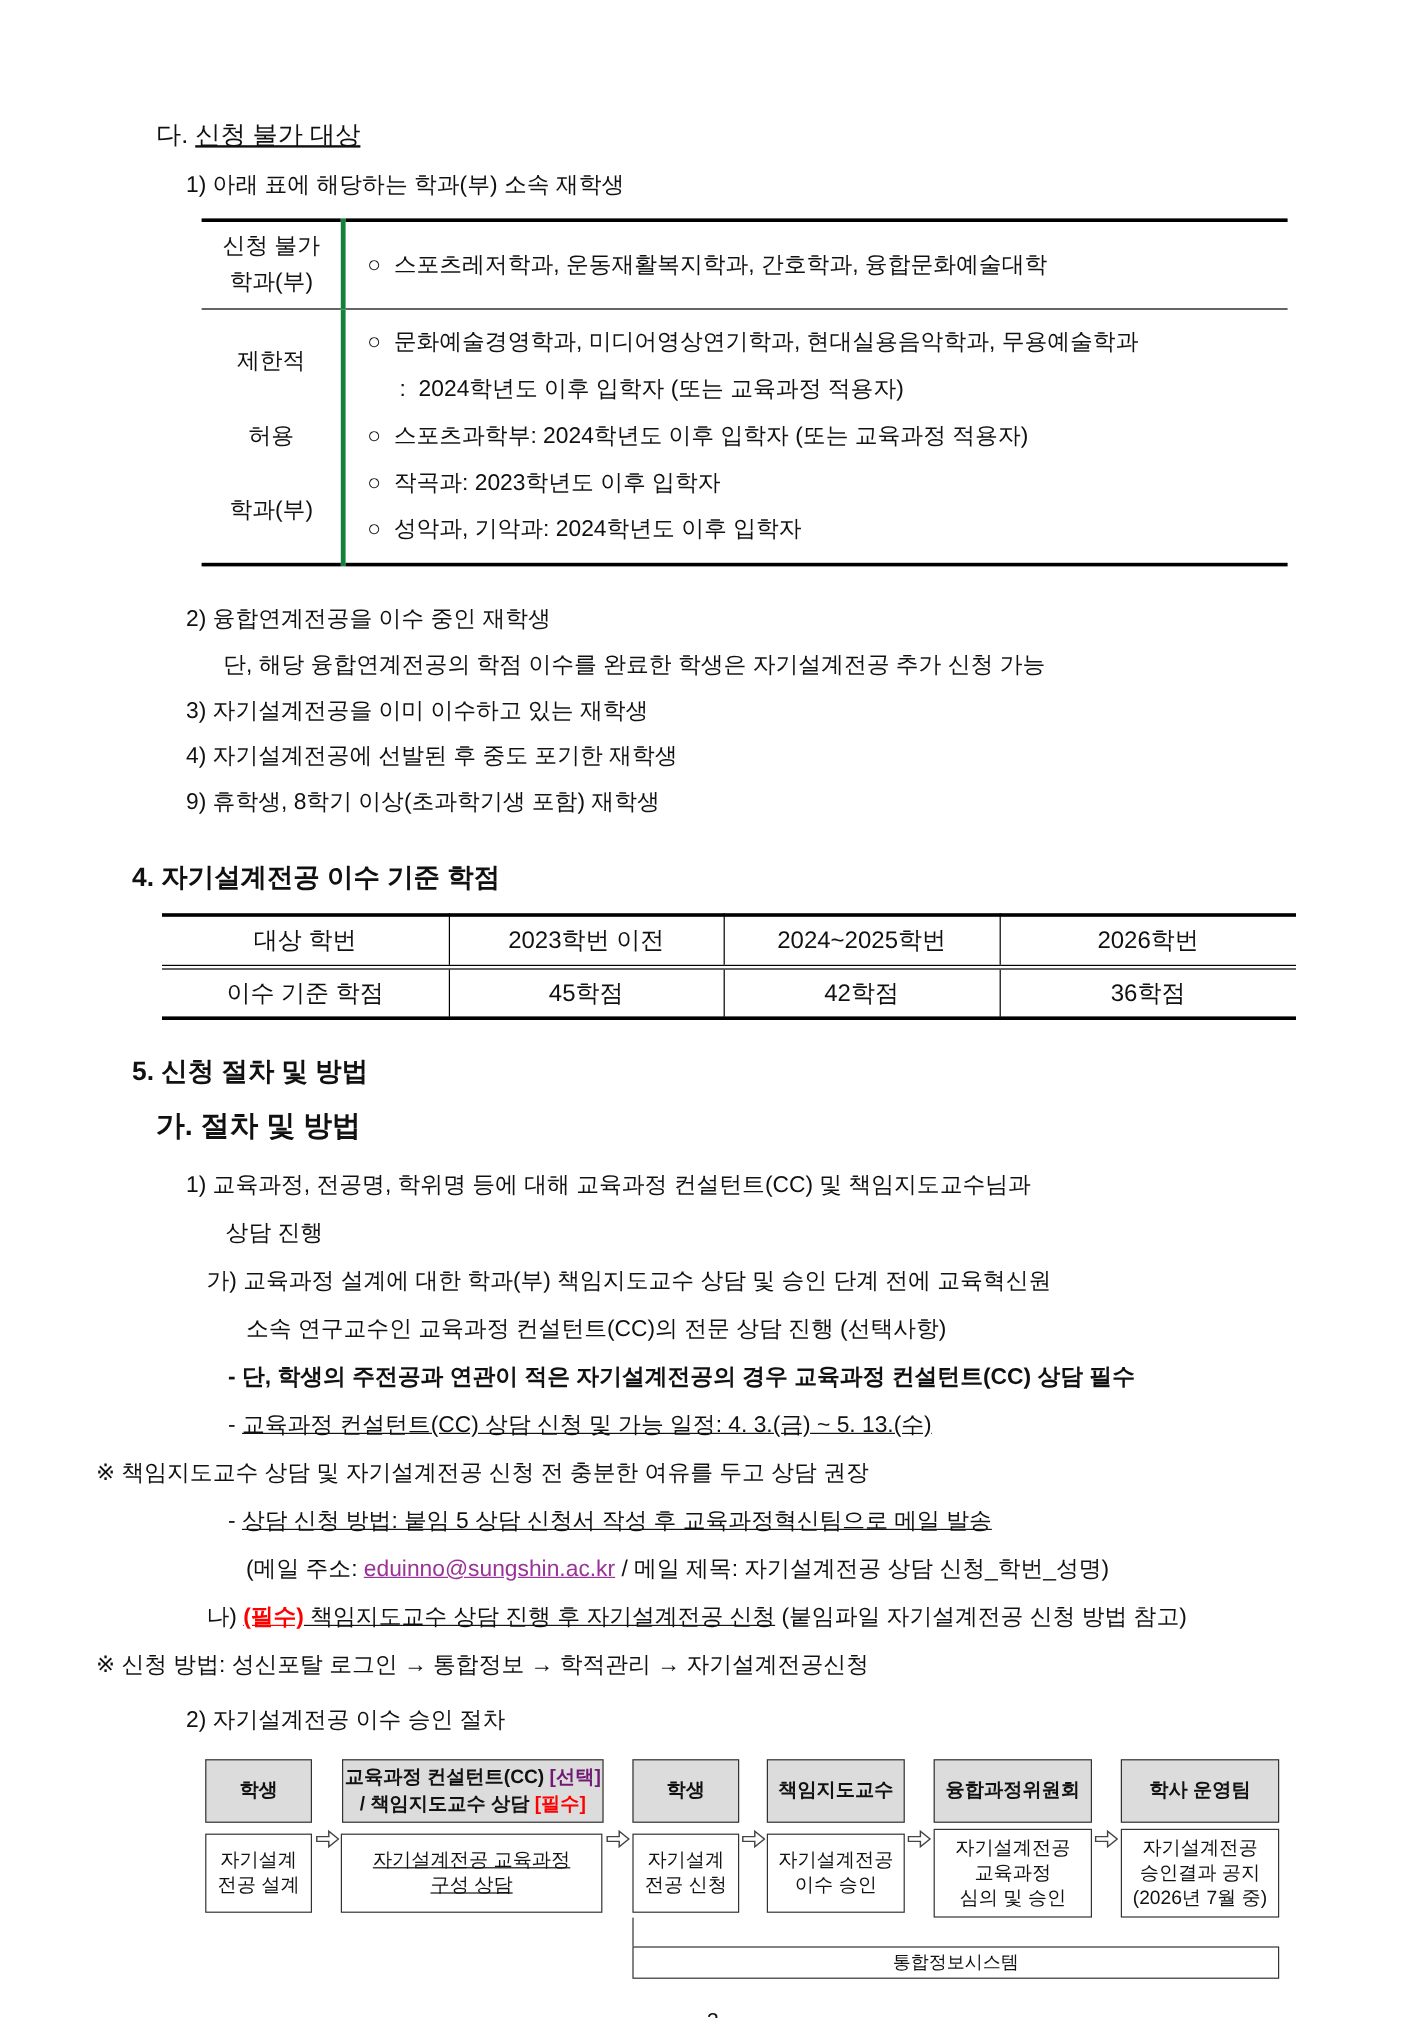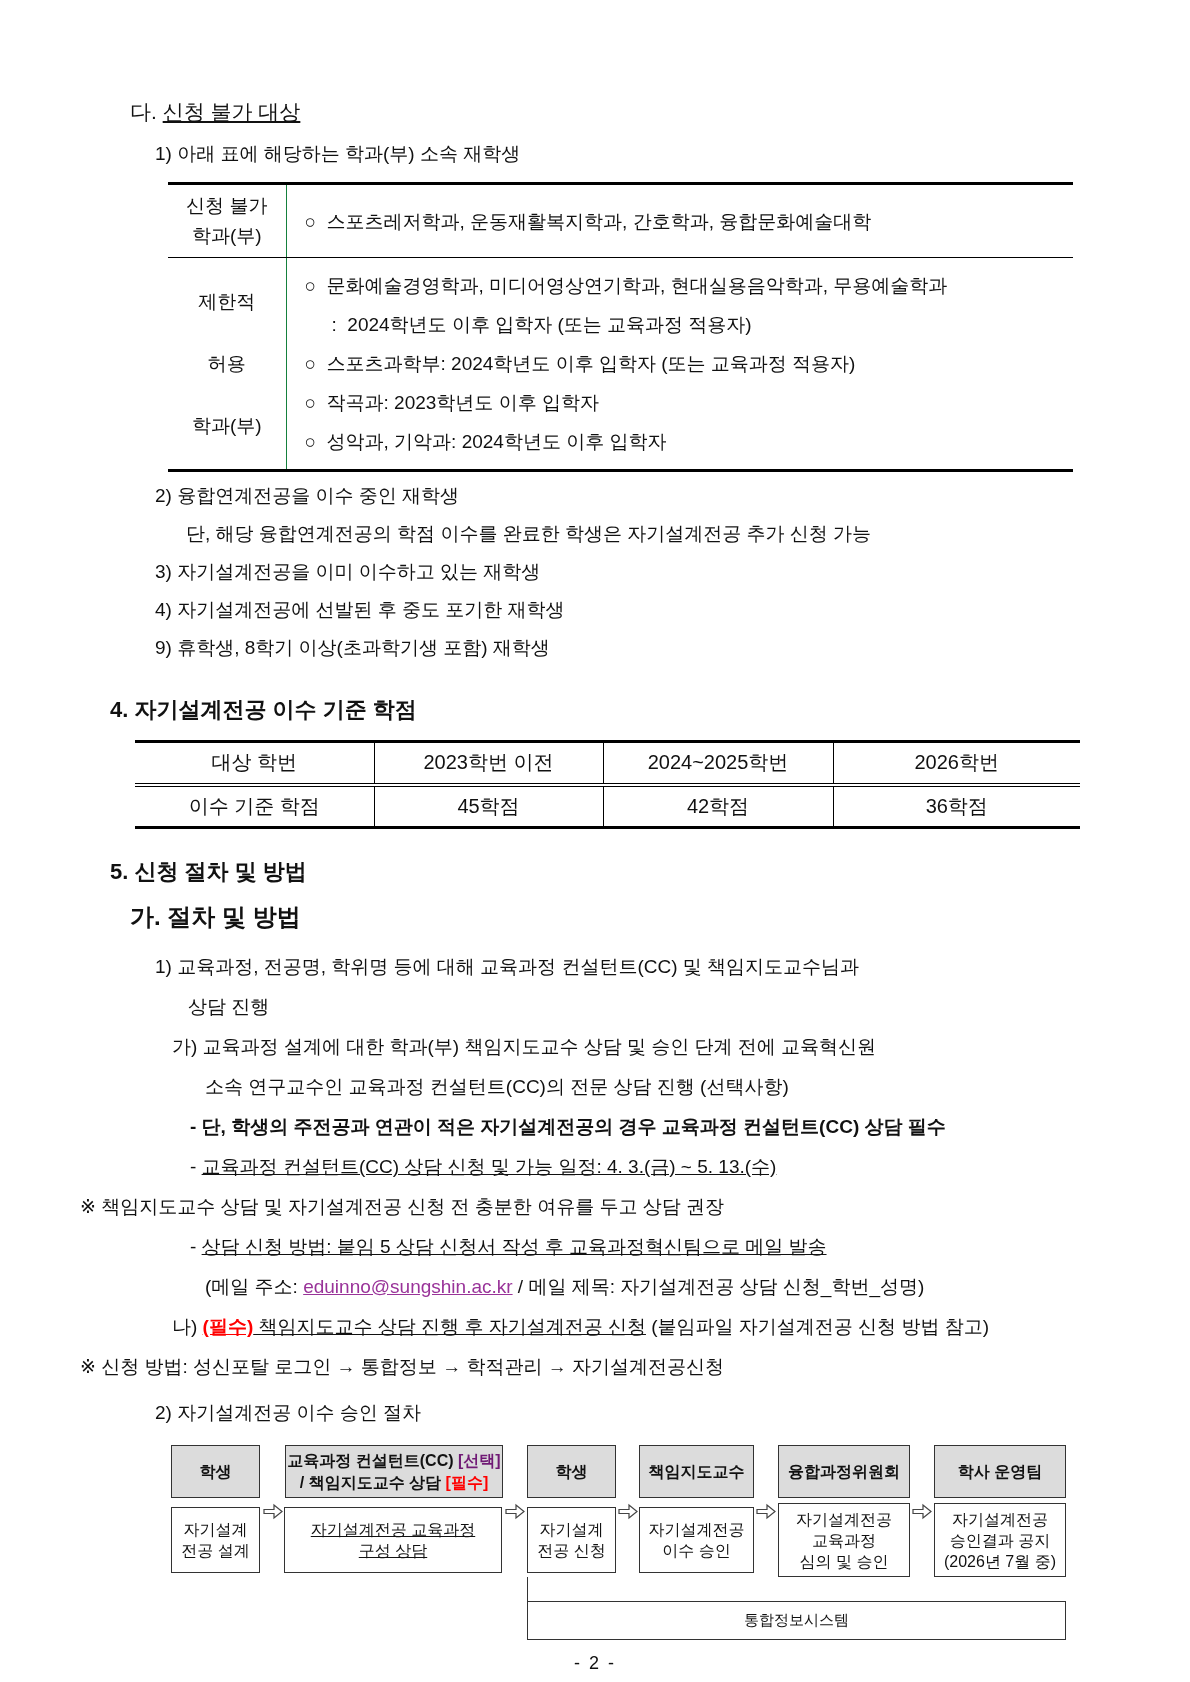--- a/index.html
+++ b/index.html
@@ -14,30 +14,30 @@
 
   p { font-size:19px; white-space:nowrap; }
 
   .i-first { margin:15px 0 0 155px; }
 
   
   table { border-collapse:collapse; }
   .t1 { margin:15px 0 0 168px; width:905px; font-size:19px;
         border-top:3px solid #000; border-bottom:3px solid #000; }
   .t1 td { vertical-align:middle; }
-  .t1 .hcell { width:118px; text-align:center; border-right:1px solid #15803d;
+  .t1 .hcell { width:118px; text-align:center; border-right:4px solid #15803d;
                white-space:pre-line; line-height:30px; padding:6px 2px; }
   .t1 .r1 td { border-bottom:1px solid #000; }
   .t1 .ccell { padding:8px 0 8px 18px; }
   .t1 .r2 .hcell { line-height:62px; }
   .cline { white-space:pre; line-height:39px; }
   .cline.indent { padding-left:27px; }
 
   
-  .items { margin-top:5px; line-height:38px; }
+  .items { margin-top:26px; line-height:38px; }
   .items p { margin-left:155px; }
   .items p.subnote { margin-left:186px; }
 
   
   .t2 { margin:15px 0 0 135px; width:945px; font-size:20px; text-align:center;
         border-top:3px solid #000; border-bottom:3px solid #000; }
   .t2 td { height:43px; vertical-align:middle; }
   .t2 td.vr { border-right:1px solid #000; }
   .t2 tr.hd td { border-bottom:4px double #000; }
   .t2 .c1 { width:239px; } .t2 .c2 { width:229px; } .t2 .c3 { width:230px; } .t2 .c4 { width:247px; }
@@ -185,18 +185,18 @@
           <path d="M1 6.5 H11 V2 L19 8.5 L11 15 V10.5 H1 Z" fill="#ffffff" stroke="#444444" stroke-width="1.2"></path>
         </svg></span>
     <span class="farrow" style="left:756px;"><svg width="20" height="17" viewBox="0 0 20 17">
           <path d="M1 6.5 H11 V2 L19 8.5 L11 15 V10.5 H1 Z" fill="#ffffff" stroke="#444444" stroke-width="1.2"></path>
         </svg></span>
     <span class="farrow" style="left:912px;"><svg width="20" height="17" viewBox="0 0 20 17">
           <path d="M1 6.5 H11 V2 L19 8.5 L11 15 V10.5 H1 Z" fill="#ffffff" stroke="#444444" stroke-width="1.2"></path>
         </svg></span>
 
     <div class="spacer-line" style="left:527px; top:132px; height:24px;"></div>
-    <div class="sysbar" style="left:527px; top:156px; width:539px; height:39px;">통합정보시스템</div>
+    <div class="sysbar" style="left:527px; top:156px; width:539px; height:27px;">통합정보시스템</div>
   </div>
 
   <p class="pagenum">- 2 -</p>
 
 </div>
 
 </body></html>

